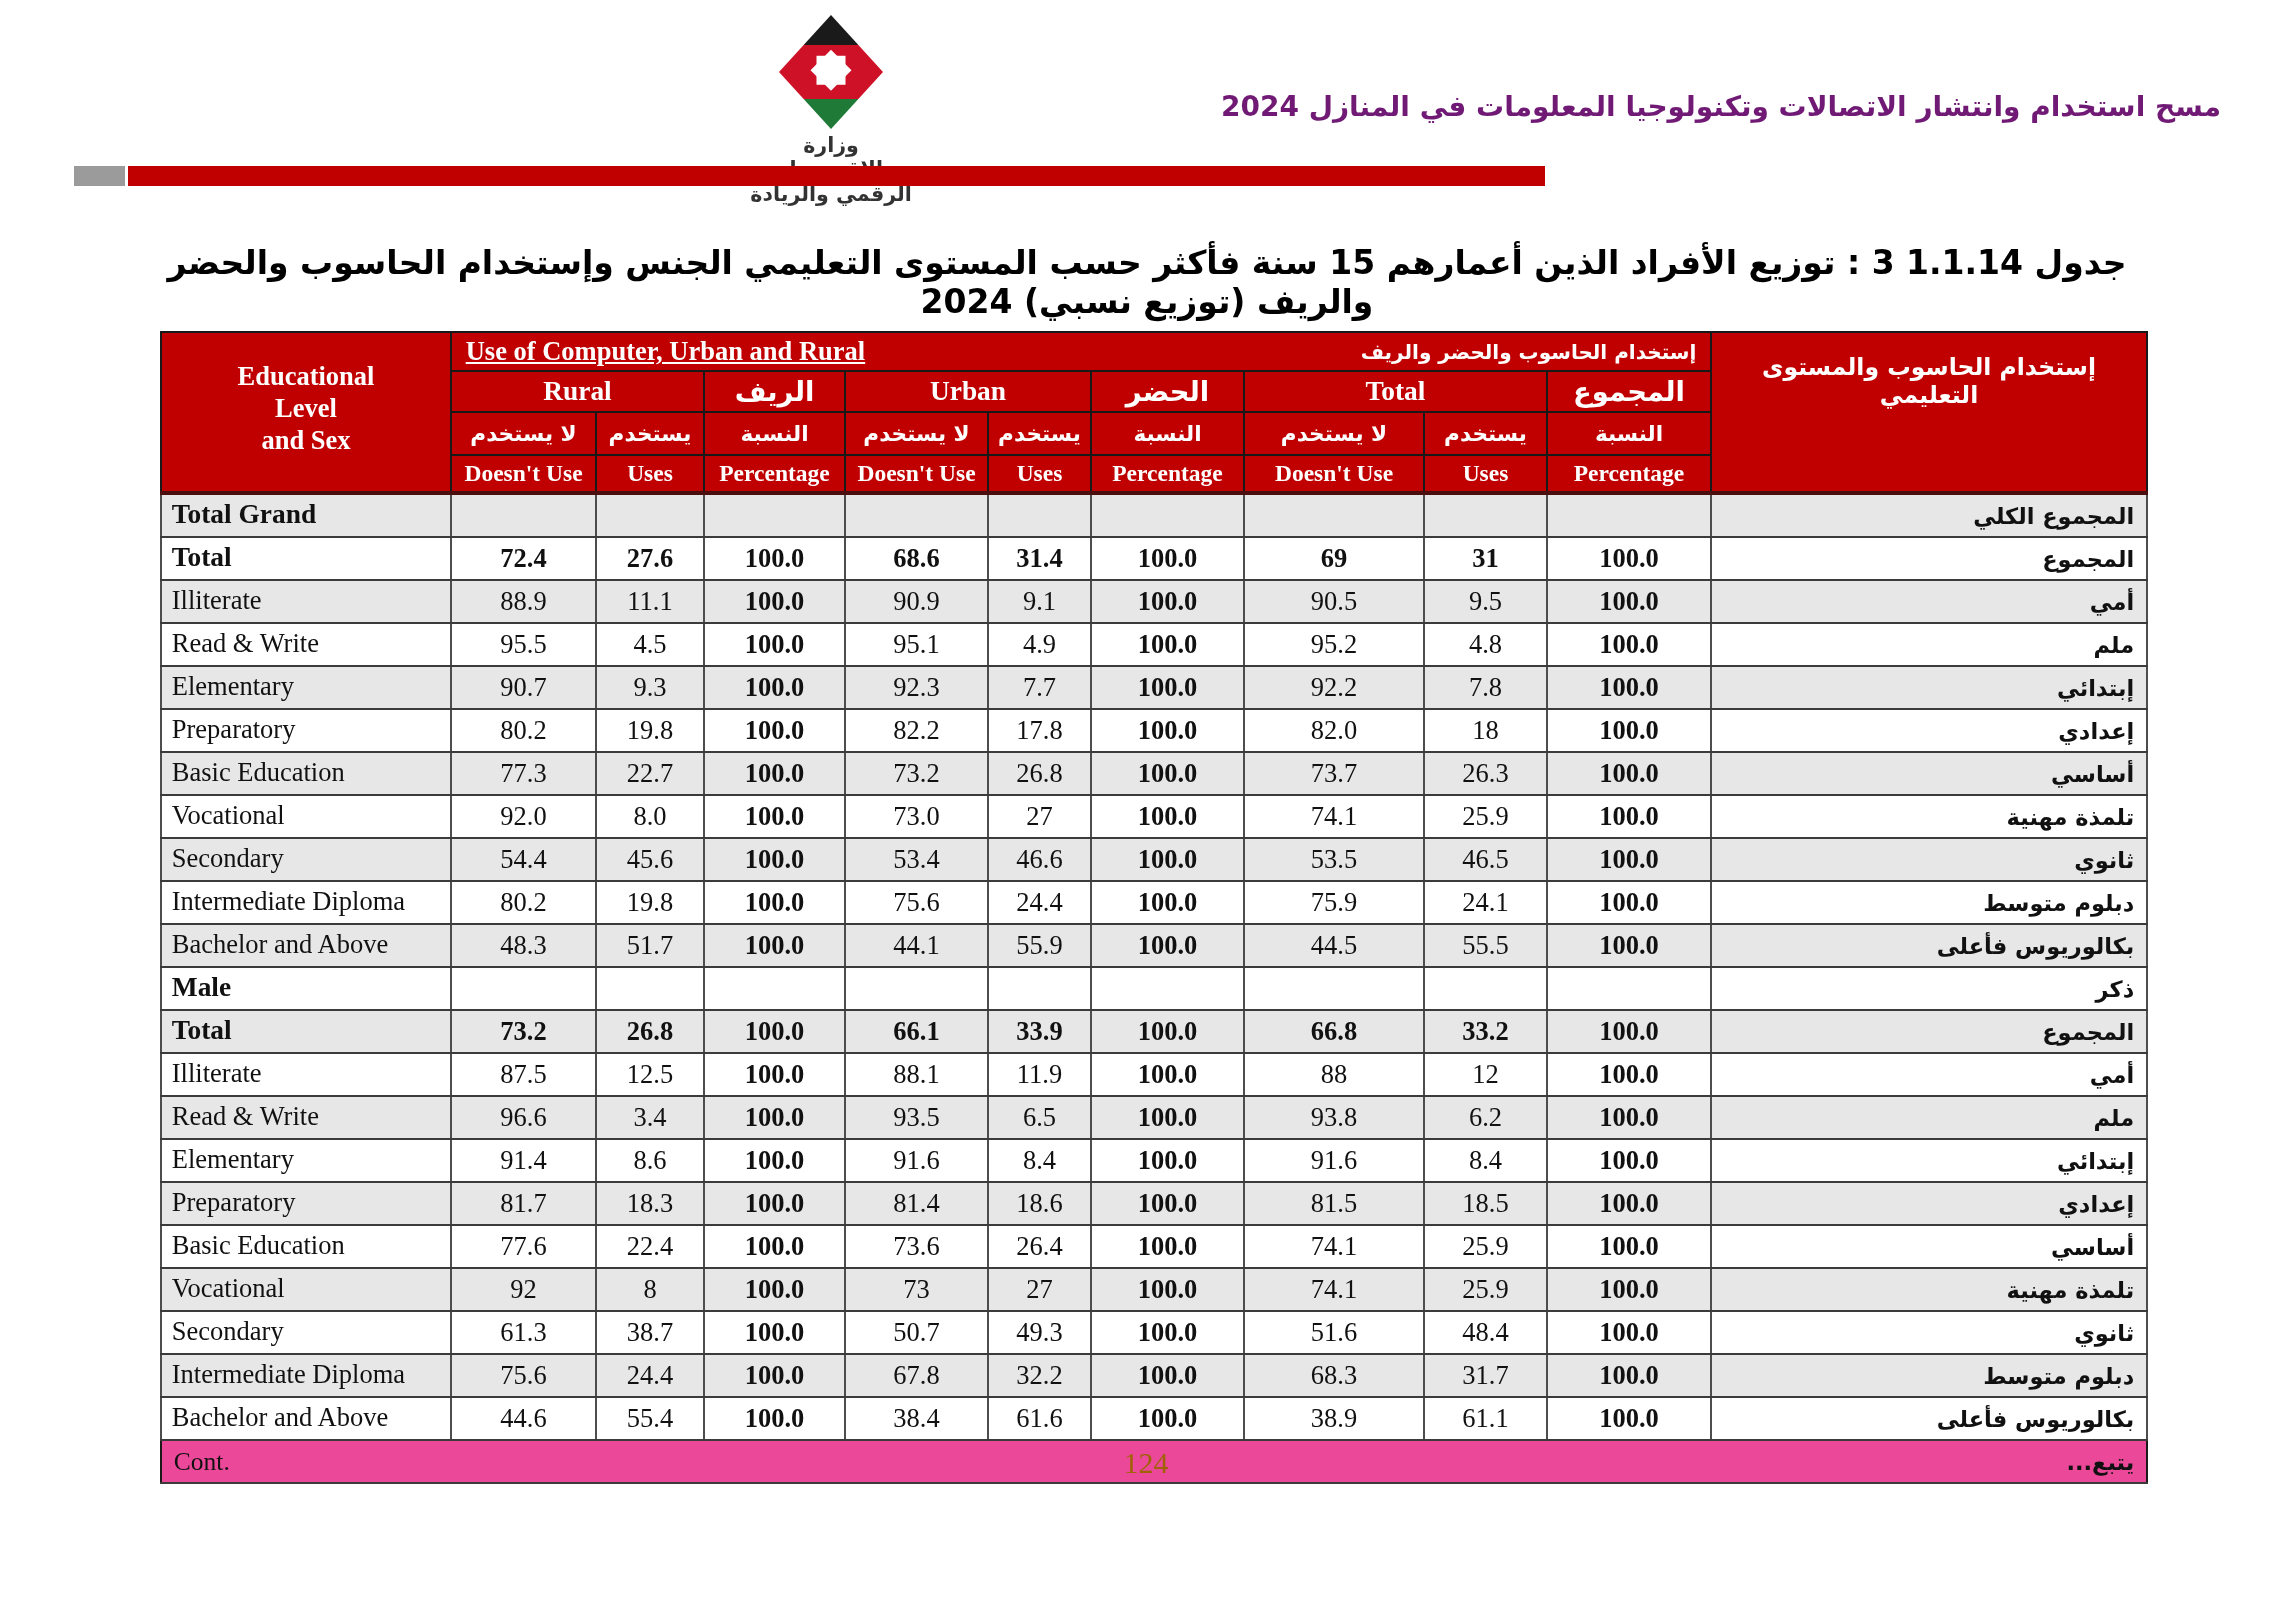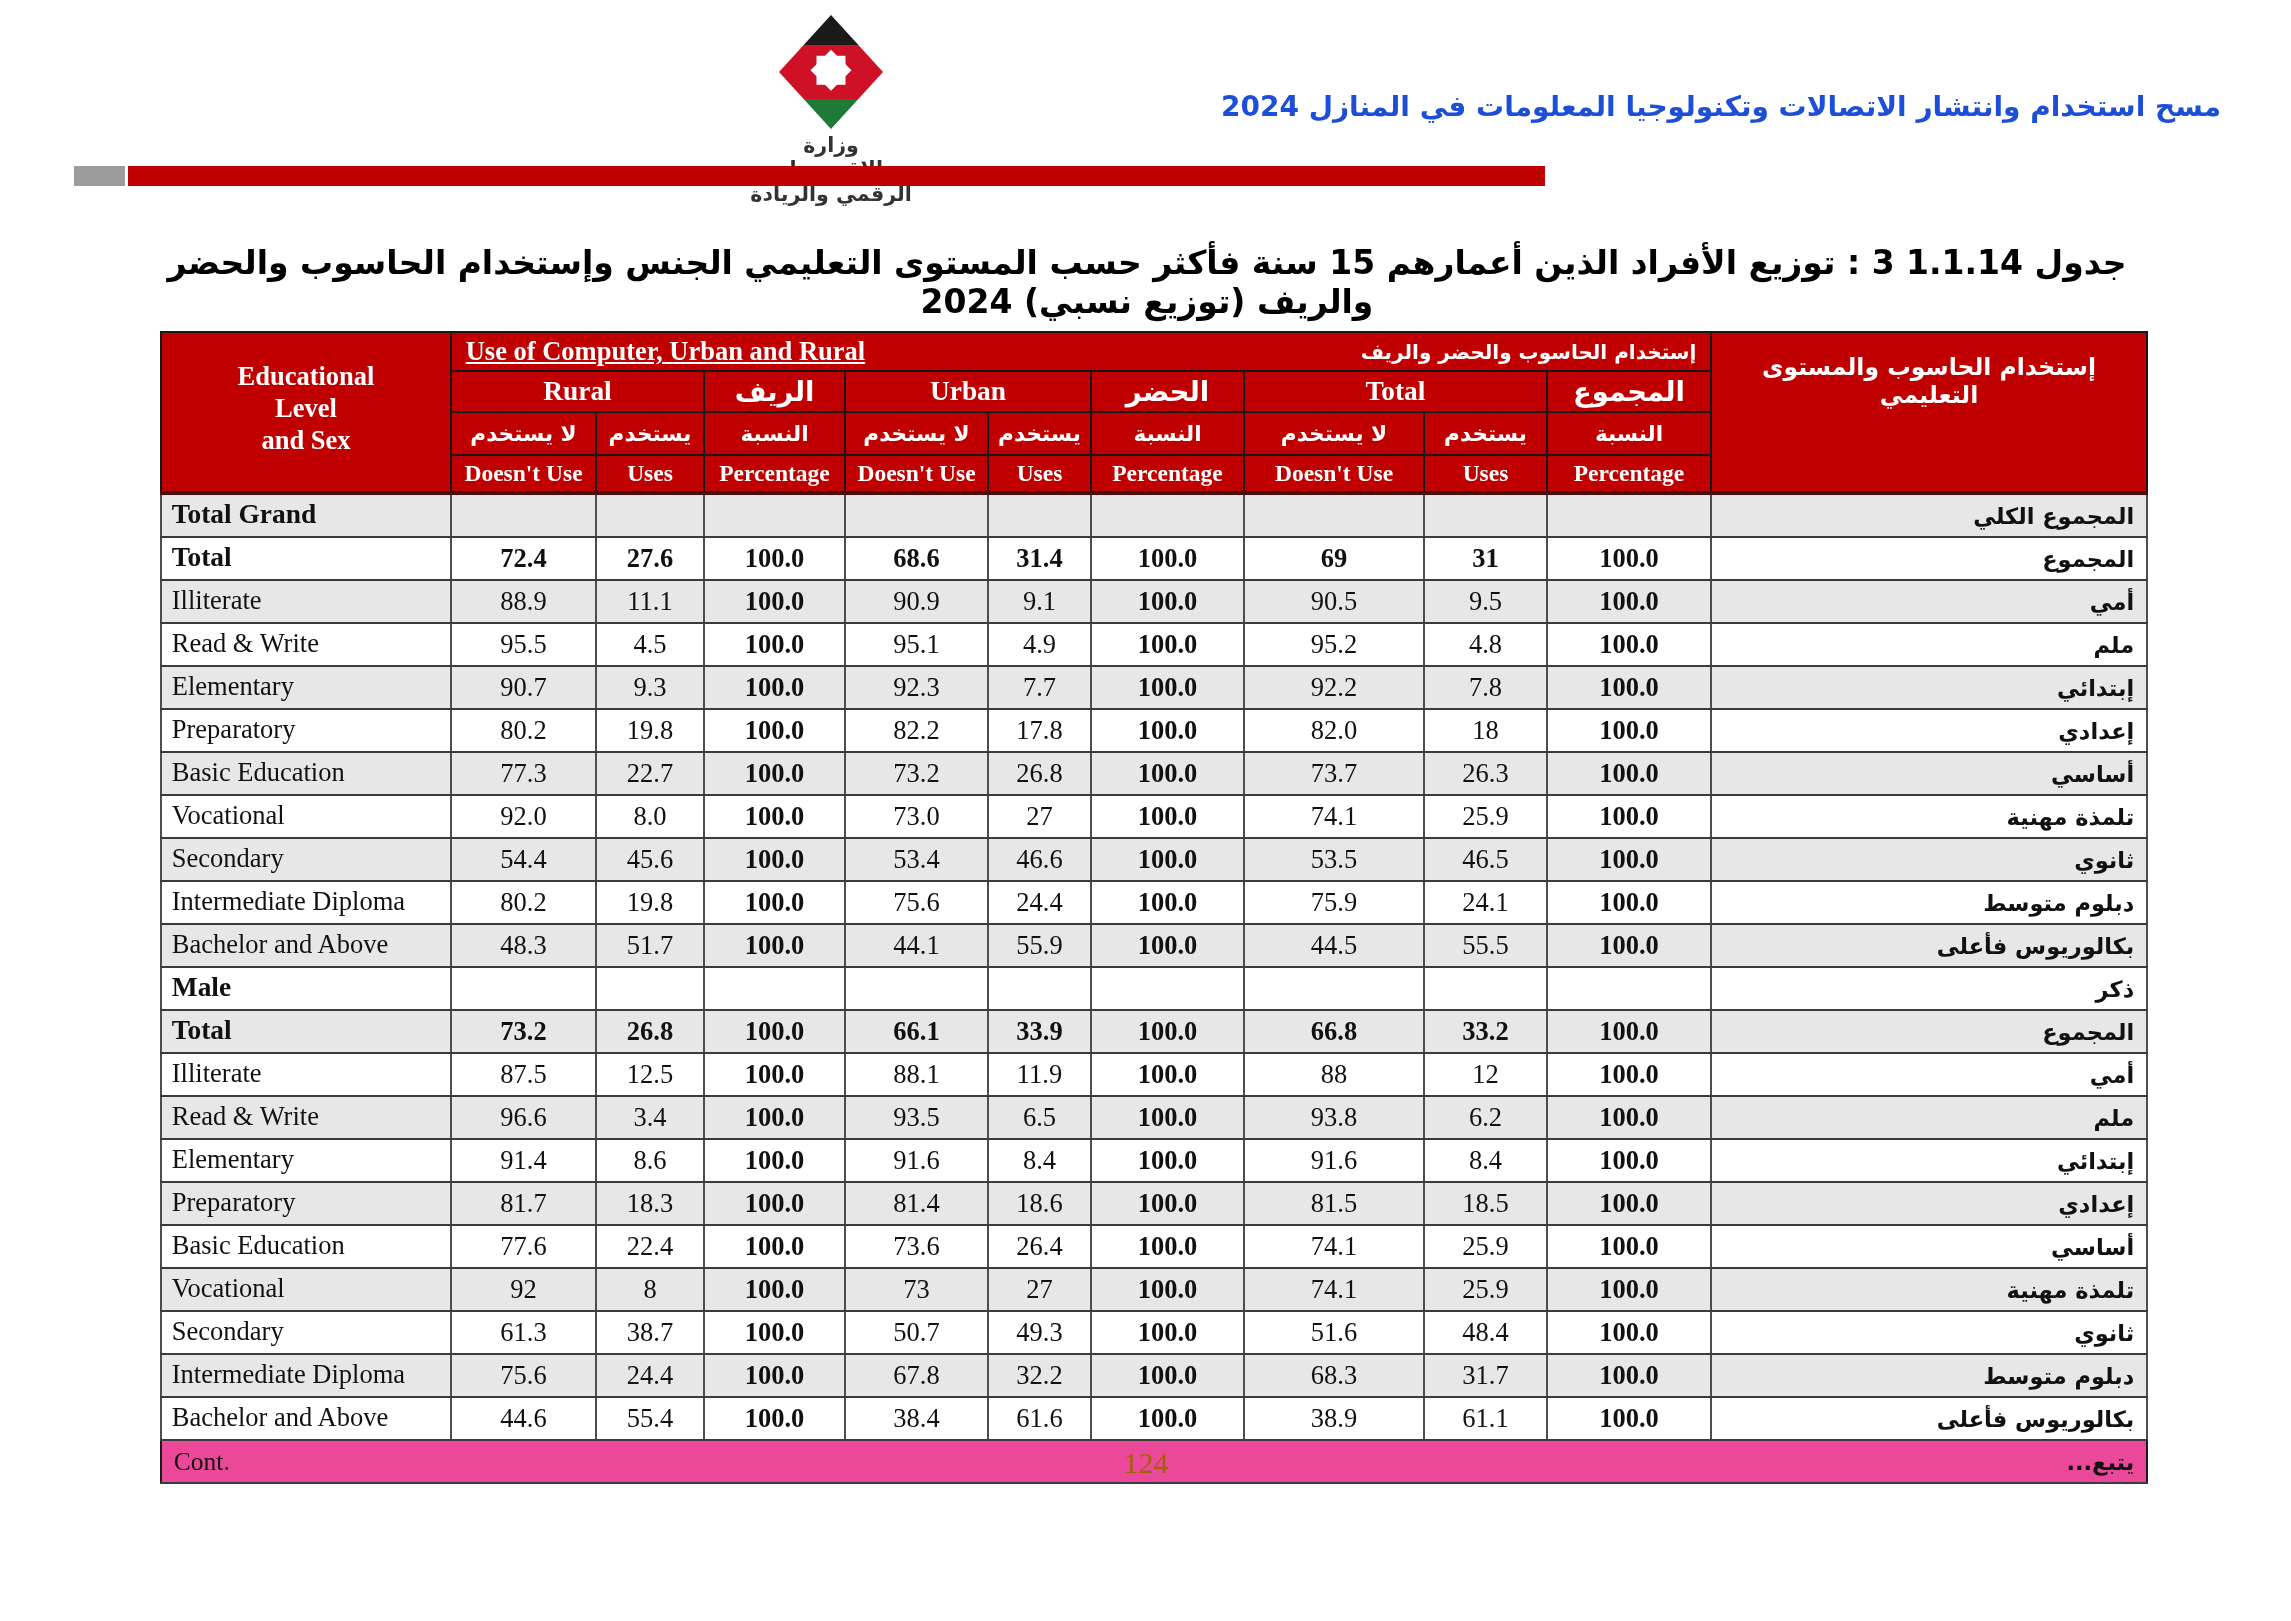--- a/index.html
+++ b/index.html
@@ -11,21 +11,21 @@
   .logo-diamond{position:relative;width:104px;height:114px;margin:0 auto;
       clip-path:polygon(50% 0,100% 50%,50% 100%,0 50%);
       background:linear-gradient(180deg,#1a1a1a 0 26%,#ce1126 26% 74%,#1f7a38 74% 100%);}
   .logo-star{position:absolute;top:50%;left:50%;width:29px;height:29px;transform:translate(-50%,-56%);}
   .logo-star::before,.logo-star::after{content:"";position:absolute;inset:0;background:#fff;}
   .logo-star::after{transform:rotate(45deg);}
   .logo-text{margin-top:3.9px;font-family:"DejaVu Sans",sans-serif;font-weight:bold;
       font-size:20.6px;line-height:24.5px;color:#333;direction:rtl;}
 
   .doc-header{position:absolute;top:90px;right:71px;direction:rtl;text-align:left;
-      font-family:"DejaVu Sans",sans-serif;font-weight:bold;font-size:28px;color:#1d4ed8;}
+      font-family:"DejaVu Sans",sans-serif;font-weight:bold;font-size:28px;color:#701a75;}
 
   .rule-gray{position:absolute;left:74px;top:166px;width:51px;height:19.6px;background:#9b9b9b;}
   .rule-red{position:absolute;left:128px;top:166px;width:1417px;height:19.6px;background:#c00000;}
 
   .table-title{position:absolute;top:243px;left:118px;width:2058px;text-align:center;direction:rtl;
       font-family:"DejaVu Sans",sans-serif;font-weight:bold;font-size:33px;color:#000;}
 
   
   .table-area{position:absolute;left:160px;top:331px;}
   table{border-collapse:collapse;table-layout:fixed;width:1987px;border:2.9px solid #1a1a1a;}

